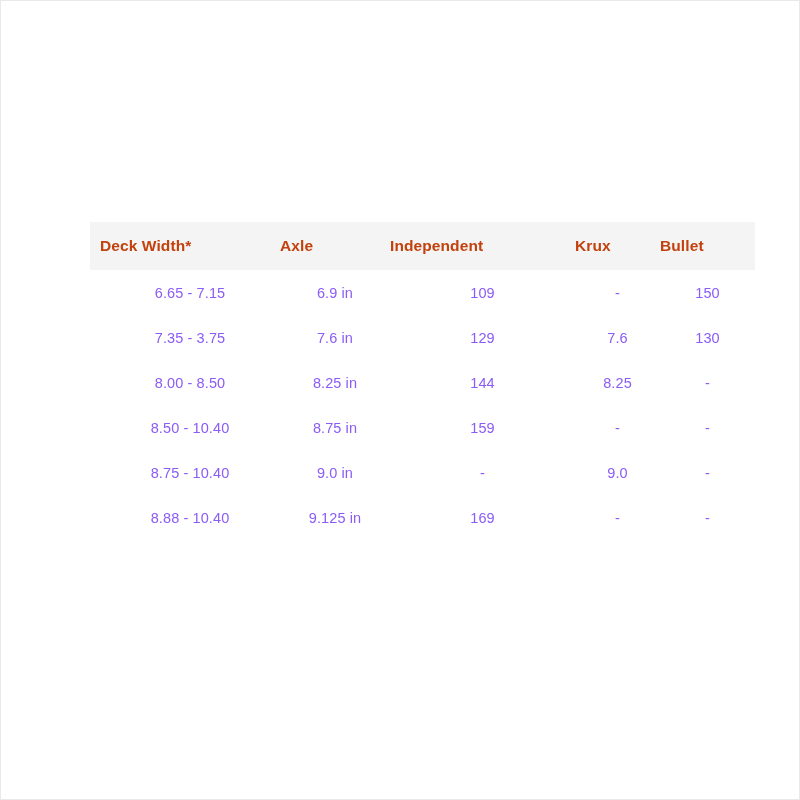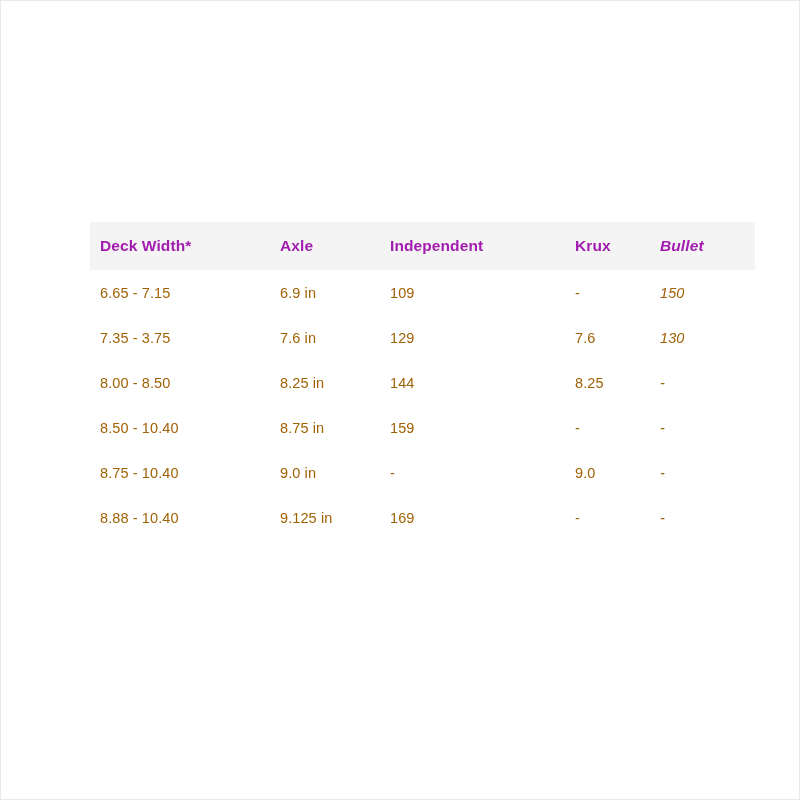--- a/index.html
+++ b/index.html
@@ -35,38 +35,38 @@
     width: 100%;
     table-layout: fixed;
   }
   table.size-table thead tr {
     background: #f4f4f4;
   }
   table.size-table th {
     text-align: left;
     font-size: 15.5px;
     font-weight: bold;
-    color: #a21caf;
+    color: #c2410c;
     padding: 15px 0 15px 0;
     letter-spacing: 0.1px;
   }
   table.size-table td {
-    text-align: left;
+    text-align: center;
     font-size: 14.5px;
     font-weight: normal;
-    color: #a16207;
+    color: #8b5cf6;
     padding: 14.5px 0 14.5px 0;
     letter-spacing: 0.1px;
   }
   
   .col-deck  { width: 180px; padding-left: 10px !important; }
   .col-axle  { width: 110px; }
   .col-indep { width: 185px; }
   .col-krux  { width: 85px; }
-  .col-bullet{ width: 95px; font-style: italic; }
+  .col-bullet{ width: 95px; }
 </style>
 </head>
 <body>
 
 <div class="page-frame"></div>
 
 <div class="table-wrap">
   <table class="size-table">
     <thead>
       <tr>

